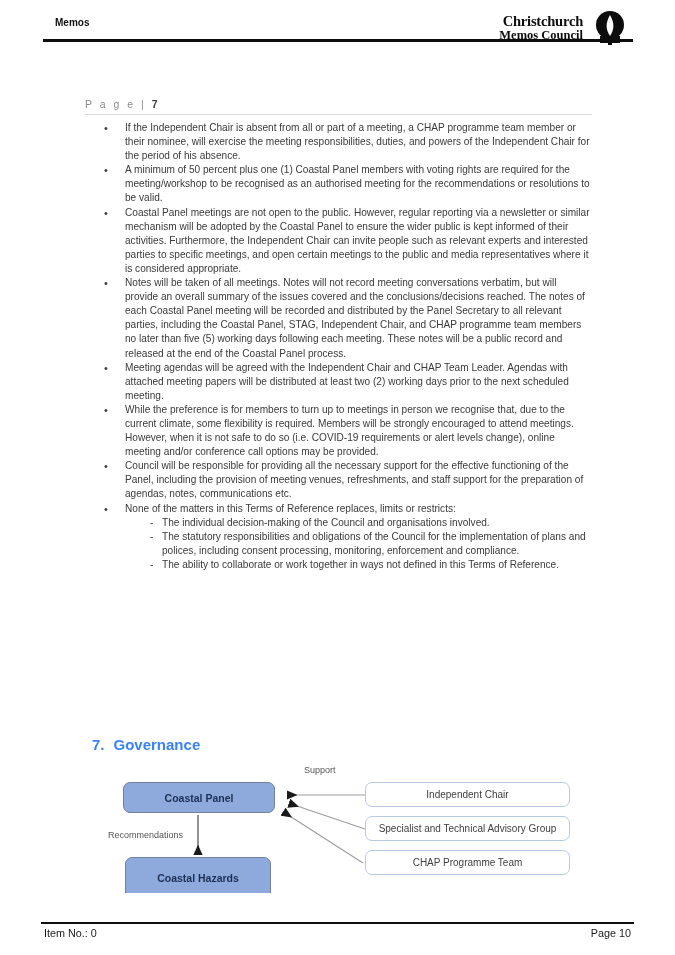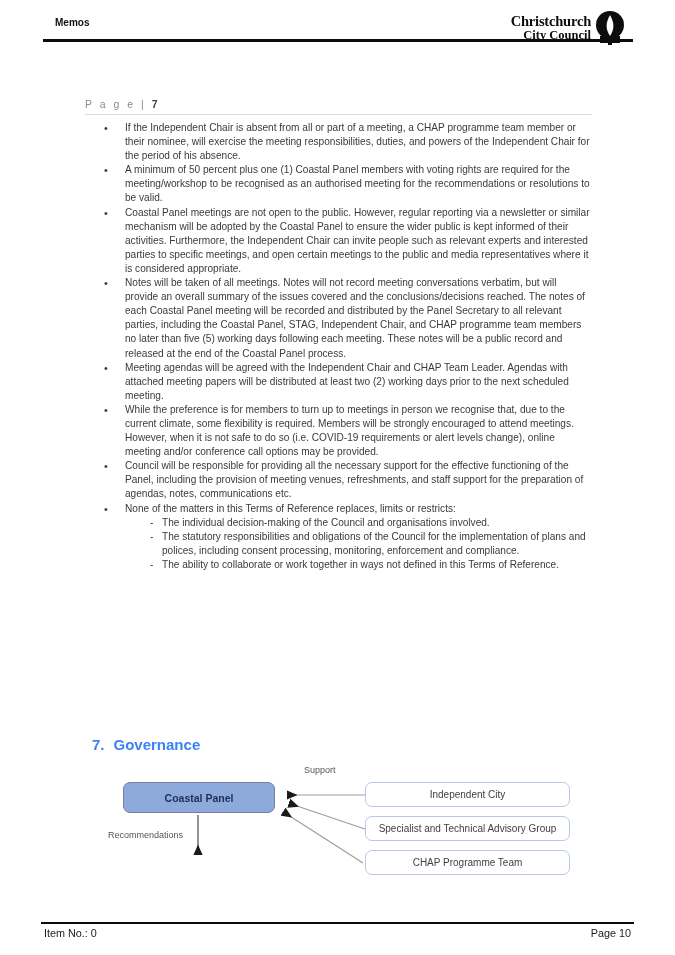--- a/index.html
+++ b/index.html
@@ -10,21 +10,21 @@
     font-family:"Liberation Sans",sans-serif;
     color:#3a3a3a;
     overflow:hidden;
     margin:0 auto;
   }
   
   .header-title{
     position:absolute;left:55px;top:17px;
     font-size:10px;font-weight:bold;color:#111;
   }
-  .logo{position:absolute;right:50px;top:11px;display:flex;align-items:center;gap:4px;}
+  .logo{position:absolute;right:50px;top:11px;display:flex;align-items:center;gap:12px;}
   .logo-text{text-align:right;font-family:"Liberation Serif",serif;color:#0d0d0d;line-height:1.05;}
   .logo-line1{font-size:14.5px;font-weight:bold;letter-spacing:-0.2px;}
   .logo-line2{font-size:12.5px;font-weight:bold;}
   .header-rule{position:absolute;left:43px;right:42px;top:39px;height:2.5px;background:#0d0d0d;}
   
   .page-marker{
     position:absolute;left:85px;top:98px;width:507px;
     text-align:left;font-size:10.5px;color:#8a8a8a;letter-spacing:2.5px;
   }
   .page-marker b{color:#3f3f3f;letter-spacing:0;}
@@ -81,21 +81,21 @@
 </style>
 </head>
 <body>
 
 <div class="page">
 
   <div class="header-title">Memos</div>
   <div class="logo">
     <div class="logo-text">
       <div class="logo-line1">Christchurch</div>
-      <div class="logo-line2">City Council</div>
+      <div class="logo-line2">Memos Council</div>
     </div>
     <svg width="30" height="34" viewBox="0 0 30 34">
       <circle cx="15" cy="14" r="14" fill="#0d0d0d"></circle>
       <rect x="5" y="25" width="8" height="7" fill="#0d0d0d"></rect>
       <rect x="17" y="25" width="8" height="7" fill="#0d0d0d"></rect>
       <path d="M15 4 C 10.5 12, 10.5 18, 15 25 C 19.5 18, 19.5 12, 15 4 Z" fill="#ffffff"></path>
       <rect x="13" y="25" width="4" height="9" fill="#0d0d0d"></rect>
     </svg>
   </div>
   <div class="header-rule"></div>
@@ -136,22 +136,23 @@
         </marker>
       </defs>
       <line x1="280" y1="35" x2="204" y2="35" stroke="#9d9d9d" stroke-width="1.2" marker-end="url(#ah)"></line>
       <line x1="280" y1="69" x2="206" y2="44" stroke="#9d9d9d" stroke-width="1.2" marker-end="url(#ah)"></line>
       <line x1="278" y1="103" x2="200" y2="53" stroke="#9d9d9d" stroke-width="1.2" marker-end="url(#ah)"></line>
       <line x1="113" y1="55" x2="113" y2="93" stroke="#4a4a4a" stroke-width="1.2" marker-end="url(#ahd)"></line>
     </svg>
     <span class="fig-label lbl-support">Support</span>
     <span class="fig-label lbl-recommendations">Recommendations</span>
     <div class="blue-box box-coastal-panel">Coastal Panel</div>
+    <div class="blue-box box-coastal-hazards">Coastal Hazards</div>
     <div id="right-boxes">
-        <div class="white-box">Independent City</div>
+        <div class="white-box">Independent Chair</div>
         <div class="white-box">Specialist and Technical Advisory Group</div>
         <div class="white-box">CHAP Programme Team</div>
       </div>
   </div>
 
   <div class="footer-rule"></div>
   <div class="footer">
     <span>Item No.: 0</span>
     <span>Page 10</span>
   </div>

